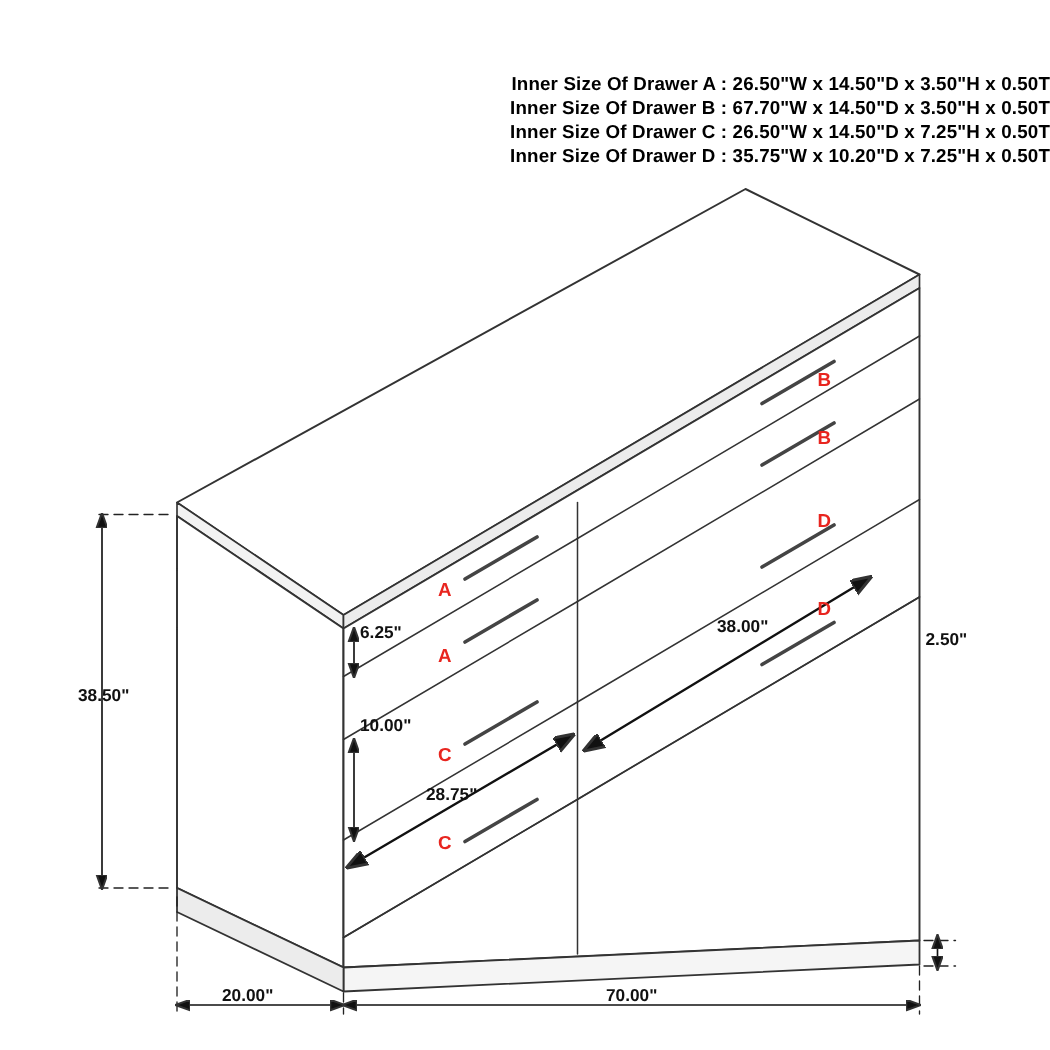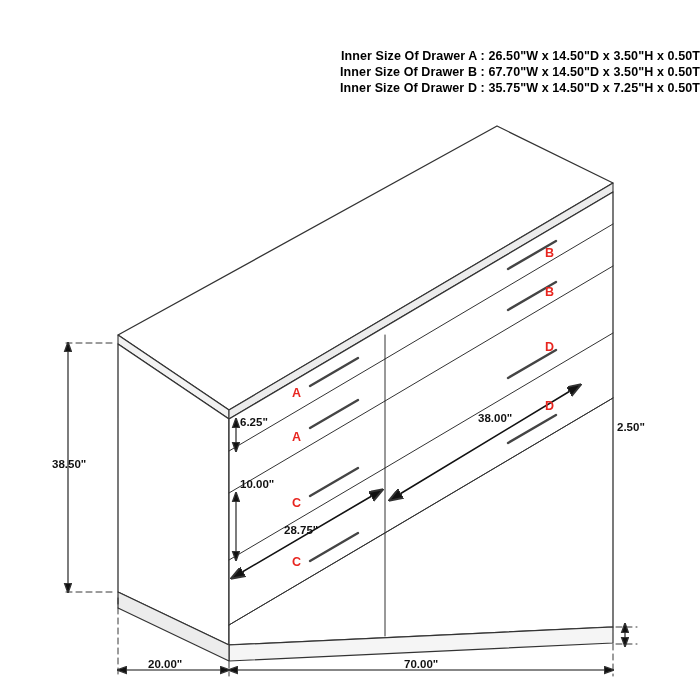--- a/index.html
+++ b/index.html
@@ -54,21 +54,22 @@
   }
 </style>
 </head>
 <body>
 
 <div id="stage">
 
   <div class="spec-block">
     <div class="spec-line">Inner Size Of Drawer A : 26.50"W x 14.50"D x 3.50"H x 0.50T</div>
     <div class="spec-line">Inner Size Of Drawer B : 67.70"W x 14.50"D x 3.50"H x 0.50T</div>
-    <div class="spec-line">Inner Size Of Drawer D : 35.75"W x 14.50"D x 7.25"H x 0.50T</div>
+    <div class="spec-line">Inner Size Of Drawer C : 26.50"W x 14.50"D x 7.25"H x 0.50T</div>
+    <div class="spec-line">Inner Size Of Drawer D : 35.75"W x 10.20"D x 7.25"H x 0.50T</div>
   </div>
 
   <svg class="diagram" viewBox="0 0 700 700">
     <g fill="none" stroke="#333" stroke-width="1.2" stroke-linejoin="round" stroke-linecap="round">
 
       <g>
         <polygon points="118,335 497,126 613,183 229,410" fill="#ffffff" stroke="#333" stroke-width="1.3"></polygon>
 
         <polygon points="118,335 229,410 229,419 118,344" fill="#f2f2f2" stroke="#333" stroke-width="1.1"></polygon>
         <polygon points="229,410 613,183 613,192 229,419" fill="#ececec" stroke="#333" stroke-width="1.1"></polygon>

